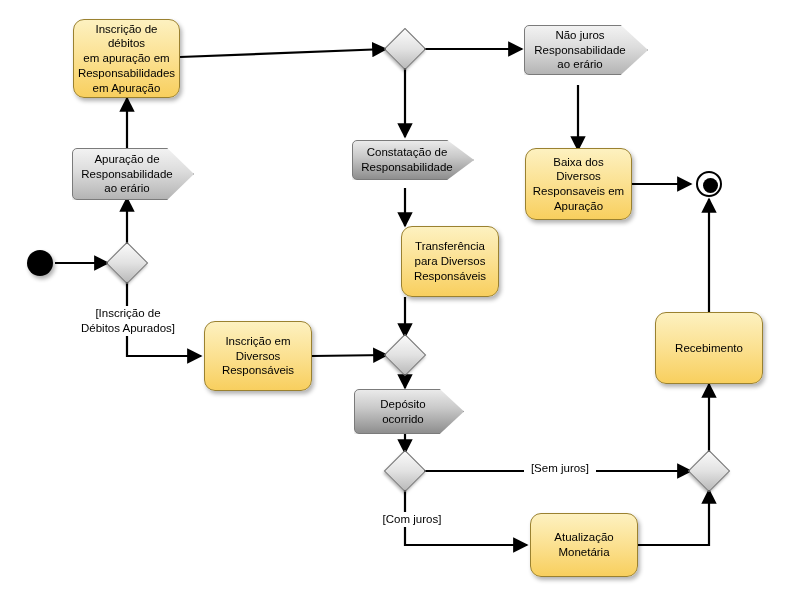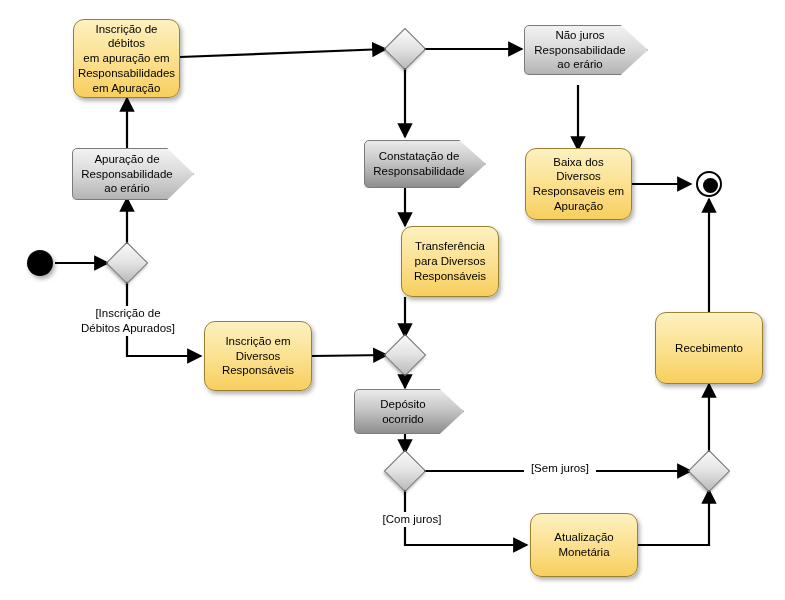--- a/index.html
+++ b/index.html
@@ -186,21 +186,21 @@
 ao erário</span>
   </div>
 
   <div class="node action" style="left:525px; top:148px; width:107px; height:72px;align-items:center;">
     <span>Baixa dos
 Diversos
 Responsaveis em
 Apuração</span>
   </div>
 
-  <div class="node signal dark" style="left:364px; top:140px; width:122px; height:48px;">
+  <div class="node signal dark" style="left:352px; top:140px; width:122px; height:40px;">
     <span>Constatação de
 Responsabilidade</span>
   </div>
 
   <div class="node action" style="left:357px; top:226px; width:98px; height:71px;margin-left:44px;">
     <span>Transferência
 para Diversos
 Responsáveis</span>
   </div>
 

